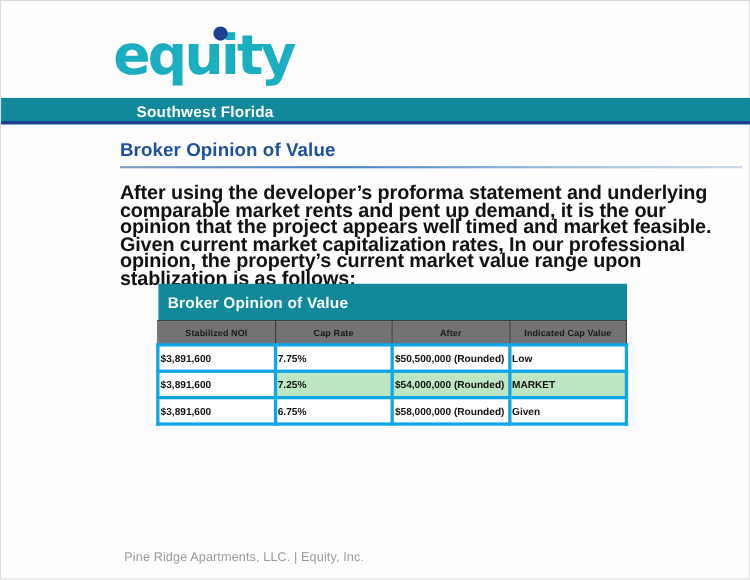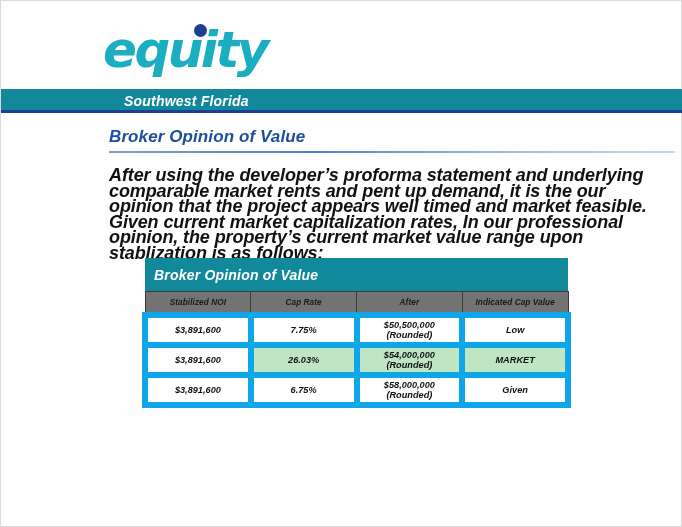--- a/index.html
+++ b/index.html
@@ -16,21 +16,20 @@
   }
 
   .page {
     position: absolute;
     left: 0; top: 0;
     width: 682px;
     height: 527px;
     background: #fefefe;
     border: 1px solid #dadada;
     box-sizing: border-box;
-    font-style: italic;
   }
 
   
   .logo-zone {
     position: absolute;
     left: 0; top: 0;
     width: 682px;
     height: 88px;
   }
   .logo {
@@ -140,24 +139,23 @@
     height: 16px;
     padding: 2px 1px;
     border: 1px solid #3b3b3b;
     letter-spacing: 0.1px;
   }
   .bov-table td {
     background: #ffffff;
     color: #111111;
     font-size: 9.2px;
     font-weight: bold;
-    text-align: center;
     height: 17px;
     padding: 2px 1px;
-    border: 6px solid #0ea5e9;
+    border: 3px solid #0ea5e9;
   }
   .bov-table tr.market-row td {
     background: #bfe6c2;
   }
   .bov-table tr.market-row td.noi-cell {
     background: #ffffff;
   }
 
   
   .footer {
@@ -205,27 +203,28 @@
     </thead>
     <tbody>
       <tr>
         <td class="noi-cell">$3,891,600</td>
         <td>7.75%</td>
         <td>$50,500,000 (Rounded)</td>
         <td>Low</td>
       </tr>
       <tr class="market-row">
         <td class="noi-cell">$3,891,600</td>
-        <td>26.03%</td>
+        <td>7.25%</td>
         <td>$54,000,000 (Rounded)</td>
         <td>MARKET</td>
       </tr>
       <tr>
         <td class="noi-cell">$3,891,600</td>
         <td>6.75%</td>
         <td>$58,000,000 (Rounded)</td>
         <td>Given</td>
       </tr>
     </tbody>
   </table>
 
+  <div class="footer">Pine Ridge Apartments, LLC.  |  Equity, Inc.</div>
 
 </div>
 
 </body></html>

